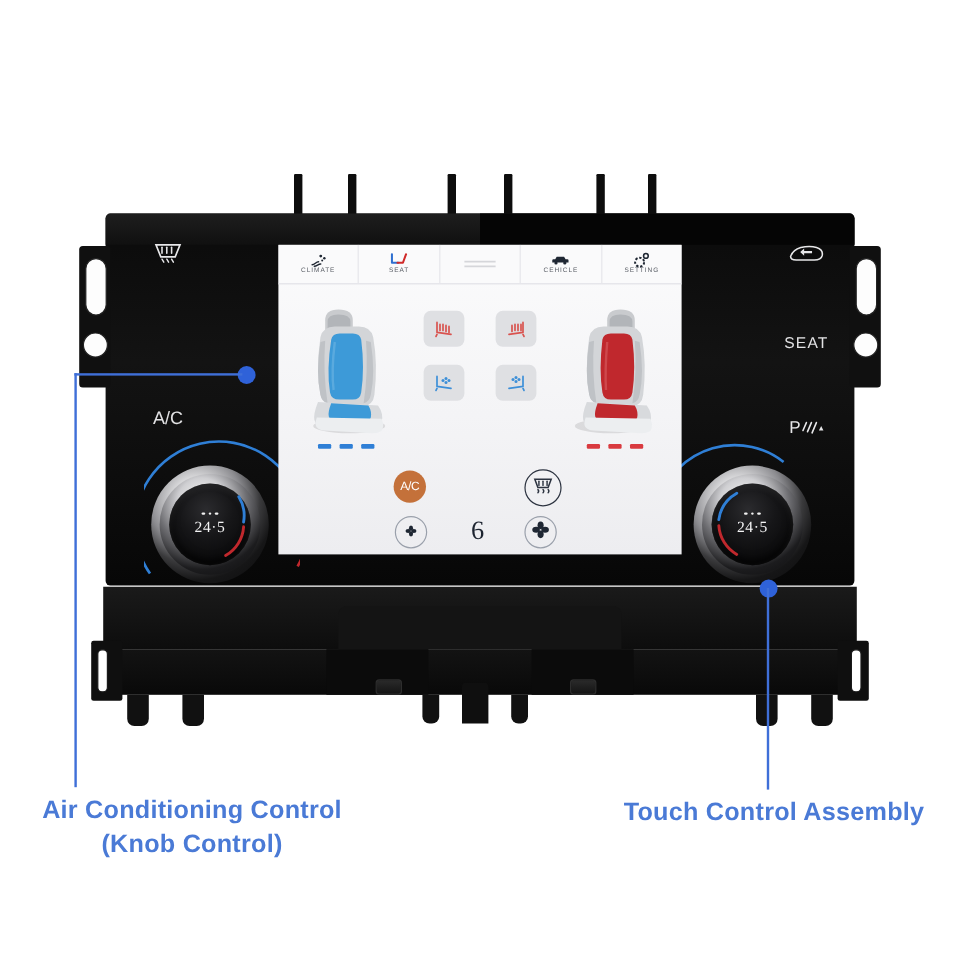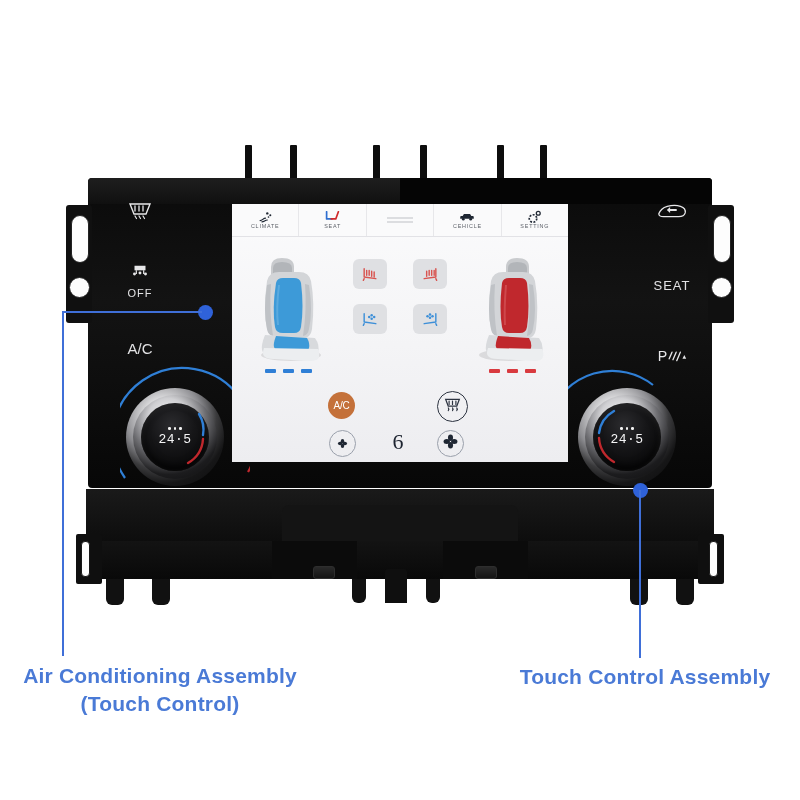--- a/index.html
+++ b/index.html
@@ -137,21 +137,21 @@
   .knob-face{
     position:absolute;inset:15px;border-radius:50%;
     background:radial-gradient(circle at 45% 32%, #2b2b2e 0%, #161618 38%, #0a0a0b 72%, #050506 100%);
     box-shadow:inset 0 2px 6px rgba(255,255,255,.10), inset 0 -3px 8px rgba(0,0,0,.9);
     display:flex;flex-direction:column;align-items:center;justify-content:center;
   }
   .knob-dots{display:flex;gap:3px;margin-bottom:2px;}
   .knob-dot{width:2.5px;height:2.5px;border-radius:50%;background:#f2f2f2;}
   .knob-temp{
     color:#f4f4f5;font-size:13px;letter-spacing:.5px;
-    font-family:Liberation Mono, monospace;
+    font-family:Liberation Serif, serif;
   }
   .knob-arc{position:absolute;inset:0;}
 
   
   .outerarc{position:absolute;}
 
   
   .callout-line{position:absolute;background:#3f6fd8;}
   .callout-dot{
     position:absolute;width:15px;height:15px;border-radius:50%;background:#2f62d9;
@@ -441,33 +441,20 @@
           <path d="M17 6 L17 11"></path>
       </g>
       <g stroke="#e7e7e9" stroke-width="1.2" stroke-linecap="round">
         <path d="M9 16 l1.5 2.5"></path>
           <path d="M13 16 l1.5 2.5"></path>
           <path d="M17 16 l1.5 2.5"></path>
       </g>
     </svg>
   </div>
 
-  <div class="sidebtn" style="left:100px;top:263px;">
-    <svg width="28" height="22" viewBox="0 0 28 24">
-      <path d="M8 3 L20 3 L20 8 L8 8 Z" fill="#e7e7e9"></path>
-      <path d="M10 8 L10 12" stroke="#e7e7e9" stroke-width="1.3"></path>
-      <path d="M18 8 L18 12" stroke="#e7e7e9" stroke-width="1.3"></path>
-      <g fill="#e7e7e9">
-        <circle cx="8" cy="12" r="1.6"></circle>
-          <circle cx="14" cy="11" r="1.6"></circle>
-          <circle cx="20" cy="12" r="1.6"></circle>
-      </g>
-    </svg>
-    <div class="sidetext" style="font-size:11px;margin-top:-2px;">OFF</div>
-  </div>
 
   <div class="sidebtn" style="left:100px;top:340px;">
     <div class="sidetext" style="font-size:15px;letter-spacing:0;">A/C</div>
   </div>
 
   <div class="sidebtn" style="left:632px;top:202px;">
     <svg width="32" height="18" viewBox="0 0 34 18">
       <path d="M3 12 q2-6 9-8 q8-2 14 0 q6 2 5 7 q-1 4-7 4 l-16 0 q-5 0-5-3 z" fill="none" stroke="#e7e7e9" stroke-width="1.4"></path>
       <path d="M22 7 l-7 0 l0-2.2 l-3.5 3.2 l3.5 3.2 l0-2.2 l7 0 z" fill="#e7e7e9"></path>
     </svg>
@@ -522,21 +509,21 @@
       <path d="M21 50 A30 30 0 0 0 36 74" fill="none" stroke="#c0282d" stroke-width="2.4" stroke-linecap="round"></path>
     </svg>
   </div>
 
 </div>
 
 <div class="callout-dot" style="left:198px;top:305px;"></div>
 <div class="callout-line" style="left:62px;top:311px;width:140px;height:2px;"></div>
 <div class="callout-line" style="left:62px;top:311px;width:2px;height:345px;"></div>
 <div class="caption left">
-  <div>Air Conditioning Assembly</div>
-  <div>(Touch Control)</div>
+  <div>Air Conditioning Control</div>
+  <div>(Knob Control)</div>
 </div>
 
 <div class="callout-dot" style="left:633px;top:483px;"></div>
 <div class="callout-line" style="left:639px;top:490px;width:2px;height:168px;"></div>
 <div class="caption right">
   <div>Touch Control Assembly</div>
 </div>
 
 </body></html>

